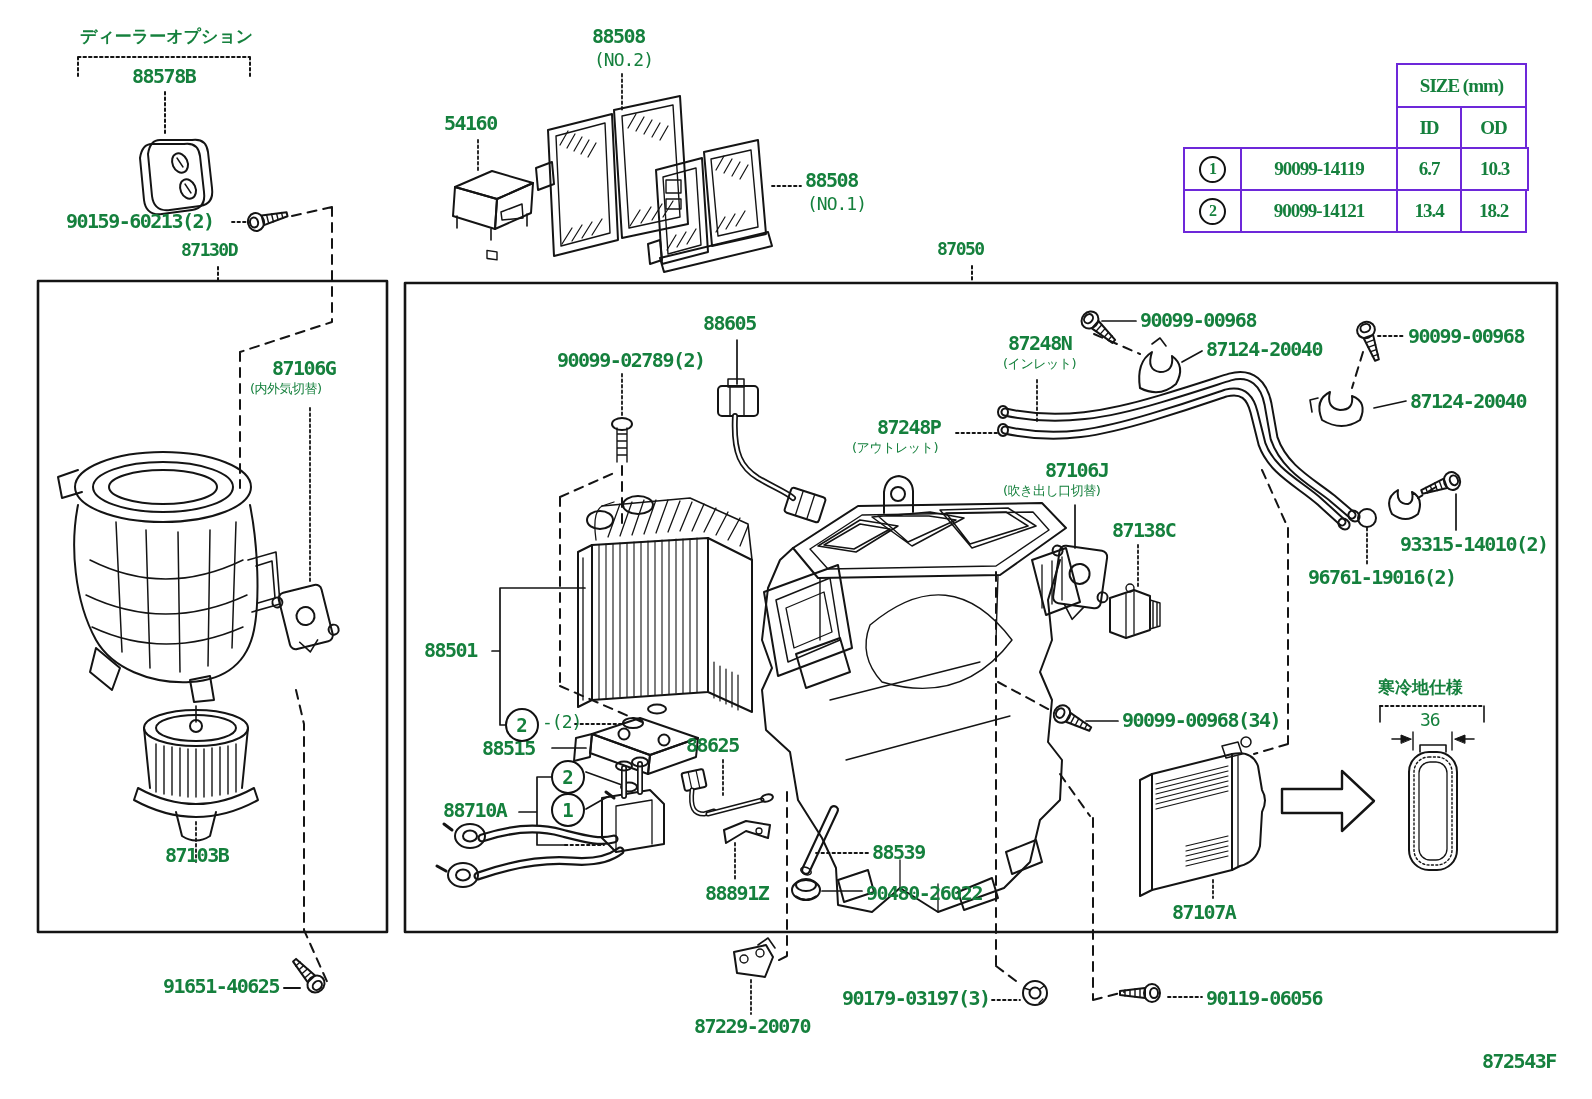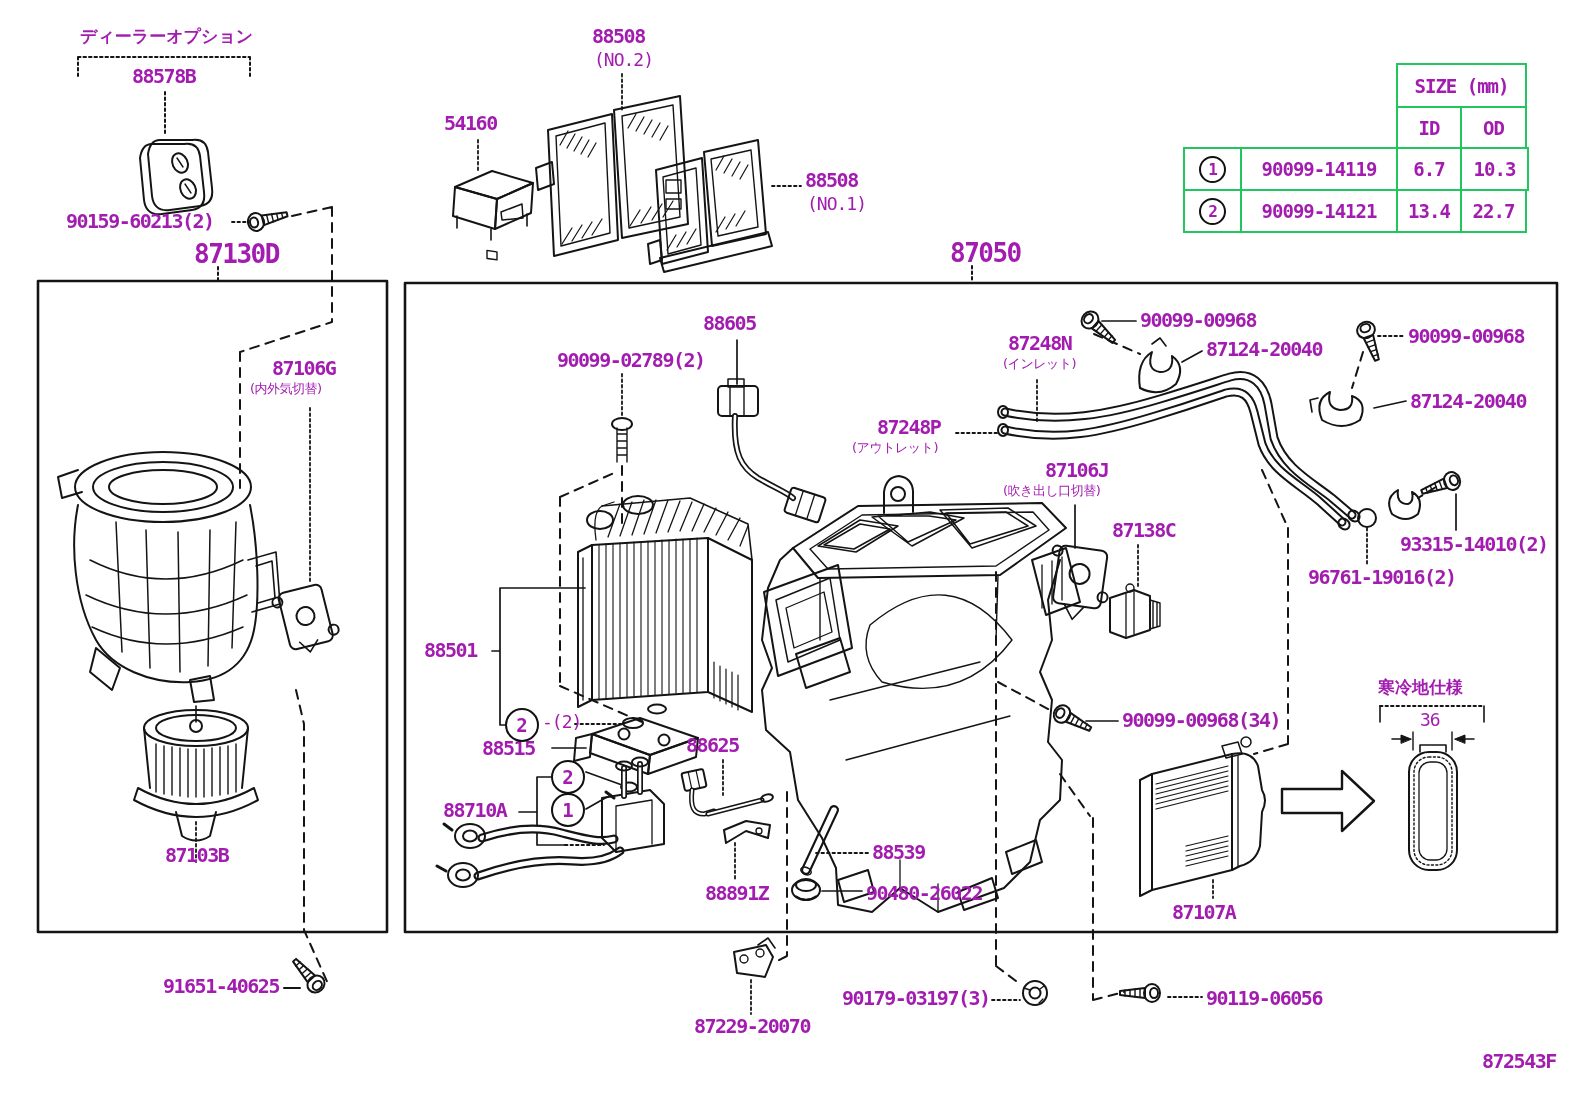--- a/index.html
+++ b/index.html
@@ -1,28 +1,28 @@
 <!DOCTYPE html>
 <html><head>
 <meta charset="utf-8">
 <style>
   html,body{margin:0;padding:0;background:#fff;}
   .stage{position:relative;width:1592px;height:1099px;background:#ffffff;overflow:hidden;
-         font-family:"DejaVu Sans Mono",monospace;color:#a21caf;}
+         font-family:"DejaVu Sans Mono",monospace;color:#15803d;}
   svg.art{position:absolute;left:0;top:0;z-index:1;}
   .lbl{position:absolute;z-index:3;font-weight:bold;font-size:20px;letter-spacing:-1.5px;
        white-space:nowrap;line-height:1.05;}
-  .big{font-size:26px;margin-left:13px;}
+  .big{font-size:18px;}
   .sub{font-weight:normal;font-size:18px;letter-spacing:-1px;}
   .jp{font-family:"DejaVu Sans",sans-serif;font-weight:bold;font-size:17px;letter-spacing:0;}
   .jps{font-family:"DejaVu Sans",sans-serif;font-weight:normal;font-size:13px;letter-spacing:-0.5px;}
   .co{position:absolute;z-index:3;box-sizing:border-box;border:2.5px solid #111;border-radius:50%;
       display:flex;align-items:center;justify-content:center;font-weight:bold;font-size:19px;background:#fff;}
-  .tc{position:absolute;z-index:3;box-sizing:border-box;border:2px solid #22c55e;background:#fff;
-      display:flex;align-items:center;justify-content:center;font-size:19px;font-weight:bold;letter-spacing:-1px;}
+  .tc{position:absolute;z-index:3;box-sizing:border-box;border:2px solid #6d28d9;background:#fff;
+      display:flex;align-items:center;justify-content:center;font-size:19px;font-weight:bold;letter-spacing:-1px;font-family:Liberation Serif, serif;}
   .tco{box-sizing:border-box;width:27px;height:27px;border:2px solid #111;border-radius:50%;
        display:inline-flex;align-items:center;justify-content:center;font-size:16px;font-weight:bold;}
 </style>
 </head>
 <body>
 
 <div class="stage">
 
 <svg class="art" width="1592" height="1099" viewBox="0 0 1592 1099" fill="none" stroke="#141414" stroke-width="2" stroke-linecap="round" stroke-linejoin="round">
   <defs>
@@ -444,16 +444,16 @@
       </div>
   <div class="tc" style="left:1240px;top:147px;width:158px;height:44px">90099-14119</div>
   <div class="tc" style="left:1396px;top:147px;width:66px;height:44px">6.7</div>
   <div class="tc" style="left:1460px;top:147px;width:69px;height:44px">10.3</div>
 
   <div class="tc" style="left:1183px;top:189px;width:59px;height:44px">
         <span class="tco">2</span>
       </div>
   <div class="tc" style="left:1240px;top:189px;width:158px;height:44px">90099-14121</div>
   <div class="tc" style="left:1396px;top:189px;width:66px;height:44px">13.4</div>
-  <div class="tc" style="left:1460px;top:189px;width:67px;height:44px">22.7</div>
+  <div class="tc" style="left:1460px;top:189px;width:67px;height:44px">18.2</div>
 </div>
 
 </div>
 
 </body></html>

